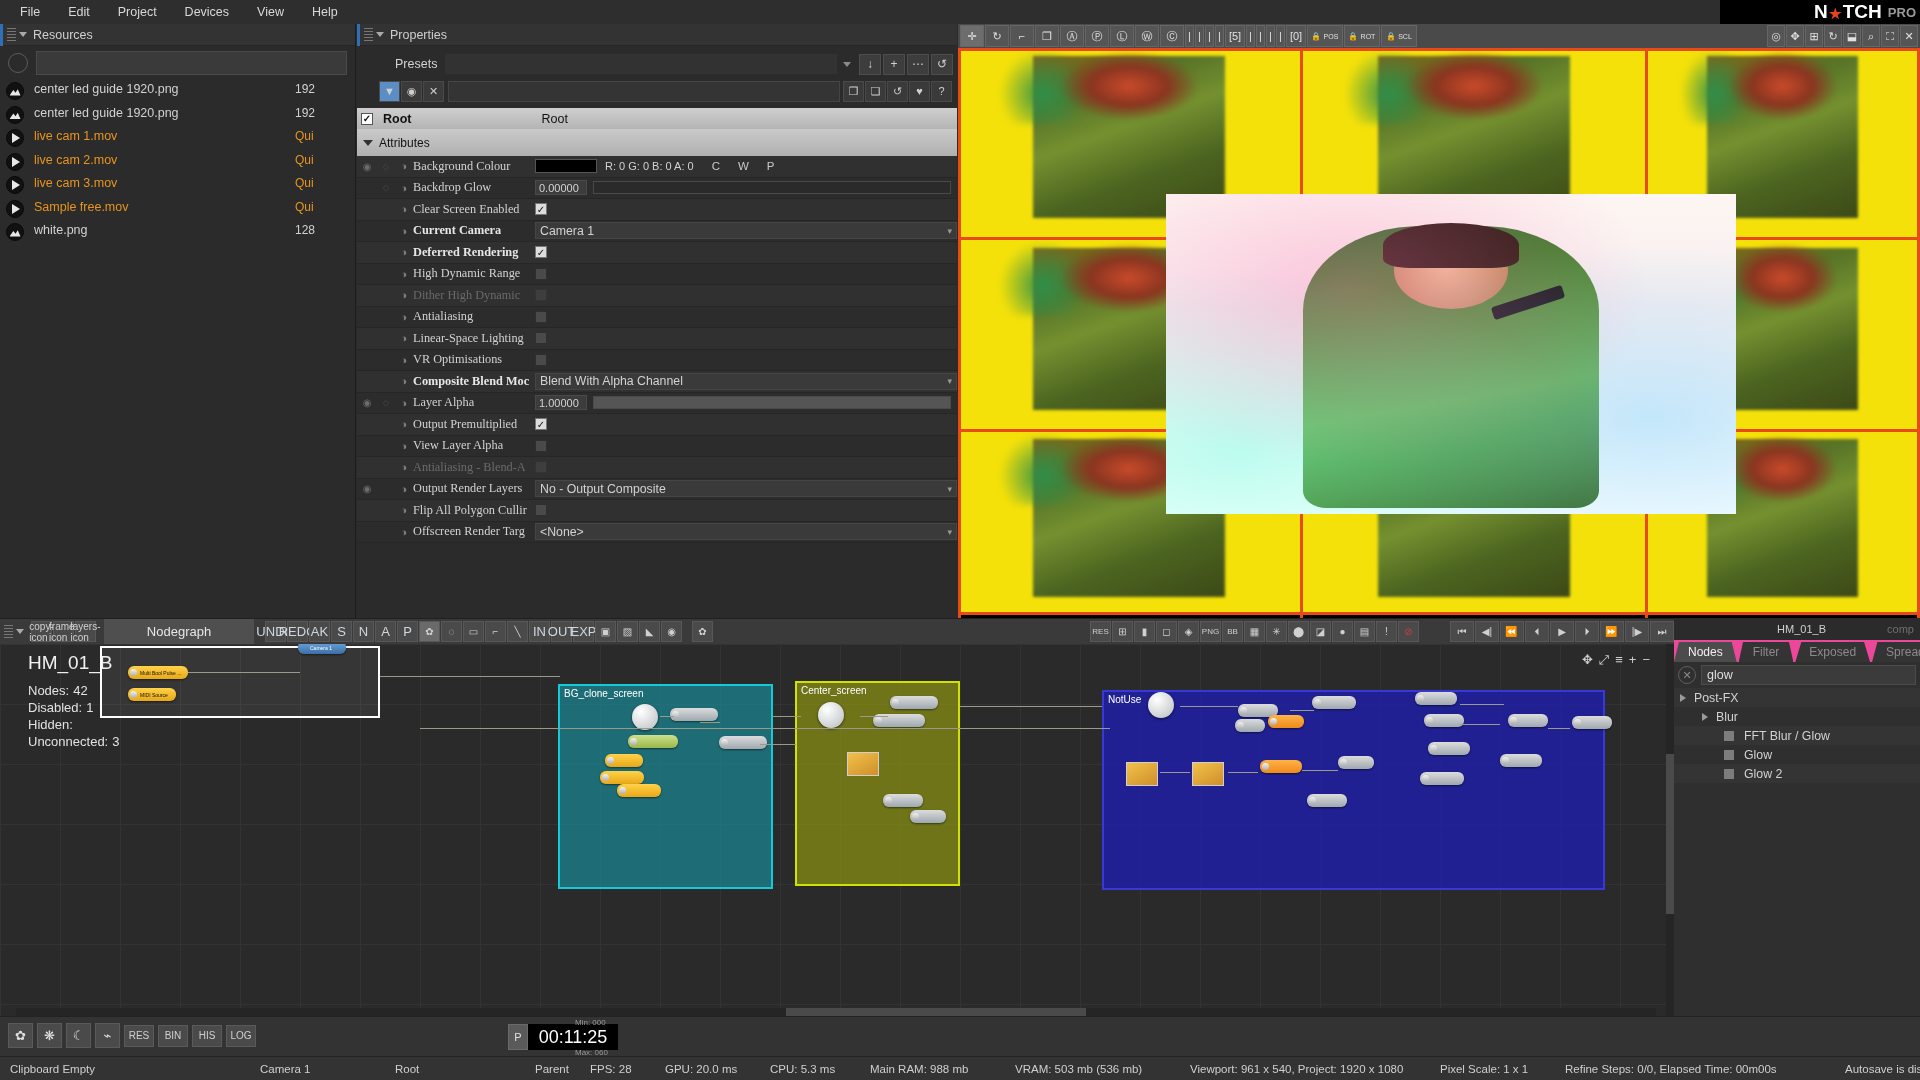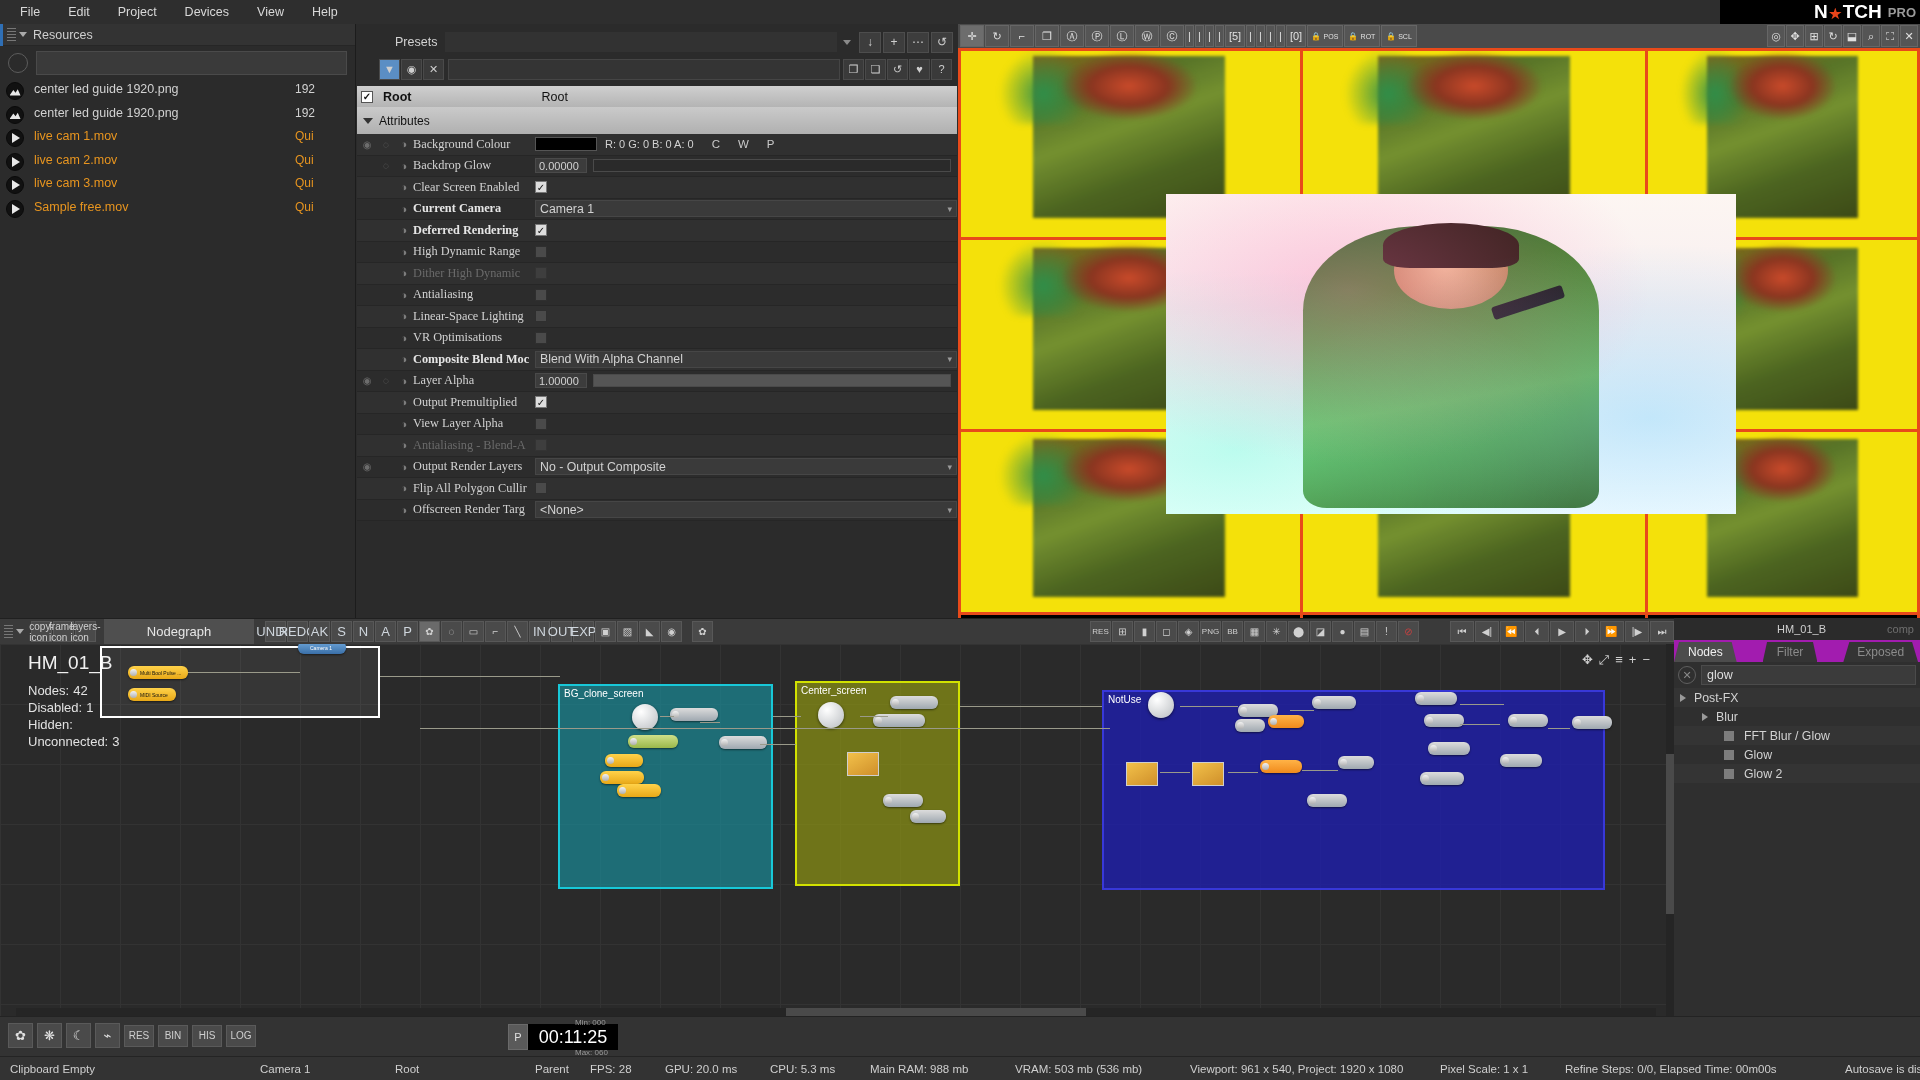--- a/index.html
+++ b/index.html
@@ -165,21 +165,21 @@
   .wire{position:absolute;background:#9a9a8a;height:1px;}
   .ng-scroll-h{position:absolute;left:16px;bottom:0;width:1640px;height:8px;background:#252525;}
   .ng-scroll-h i{position:absolute;left:770px;width:300px;height:8px;background:#4a4a4a;display:block;}
   .ng-scroll-v{position:absolute;right:0;top:0;width:8px;height:372px;background:#252525;}
   .ng-scroll-v i{position:absolute;top:110px;height:160px;width:8px;background:#4a4a4a;display:block;}
   .gizmo{position:absolute;right:24px;top:8px;display:flex;gap:6px;color:#cfcfcf;font-size:13px;}
 
   
   #rightpanel{position:absolute;left:1674px;top:618px;width:246px;height:398px;background:#2f2f2f;}
   .rp-top{height:22px;display:flex;align-items:center;justify-content:space-between;background:#2b2b2b;padding:0 6px;font-size:11px;color:#cfcfcf;}
-  .rp-tabs{display:flex;height:22px;align-items:flex-end;background:#a21caf;gap:24px;}
+  .rp-tabs{display:flex;height:22px;align-items:flex-end;background:#ec4899;}
   .rp-tab{padding:3px 14px;font-size:12px;color:#8b8b8b;background:#343434;margin-right:2px;
      clip-path:polygon(8% 0,92% 0,100% 100%,0 100%);}
   .rp-tab.act{background:#4c4c4c;color:#f0f0f0;}
   .rp-search{display:flex;align-items:center;height:26px;padding:3px 4px;}
   .rp-circ{width:18px;height:18px;border-radius:50%;border:1px solid #5f5f5f;margin-right:5px;
      display:flex;align-items:center;justify-content:center;color:#8a8a8a;font-size:11px;}
   .rp-input{flex:1;height:20px;background:#3b3b3b;border:1px solid #4b4b4b;color:#dedede;
      font-size:12.5px;padding-left:5px;display:flex;align-items:center;}
   .rp-row{display:flex;align-items:center;height:19px;font-size:12.3px;padding-left:6px;}
   .rp-row:nth-child(odd){background:#343434;}
@@ -273,24 +273,38 @@
           <div class="res-name mov">live cam 3.mov</div>
           <div class="res-size mov">Qui</div>
         </div>
         <div class="res-row">
           <div class="res-ic">
             <div class="tri"></div>
           </div>
           <div class="res-name mov">Sample free.mov</div>
           <div class="res-size mov">Qui</div>
         </div>
+        <div class="res-row">
+          <div class="res-ic">
+            <div class="img"></div>
+          </div>
+          <div class="res-name">white.png</div>
+          <div class="res-size">128</div>
+        </div>
       </div>
   </div>
 
   <div id="properties">
+    <div class="hdrwrap">
+      <div class="panelhdr">
+        <span class="grip"></span>
+        <span class="caret-d"></span>
+        <span>Properties</span>
+      </div>
+    </div>
 
     <div class="presets-row">
       <div class="presets-lbl">Presets</div>
       <div class="presets-fill"></div>
       <div class="tri-sm"></div>
       <div class="tbtn">↓</div>
       <div class="tbtn">+</div>
       <div class="tbtn">⋯</div>
       <div class="tbtn">↺</div>
     </div>

